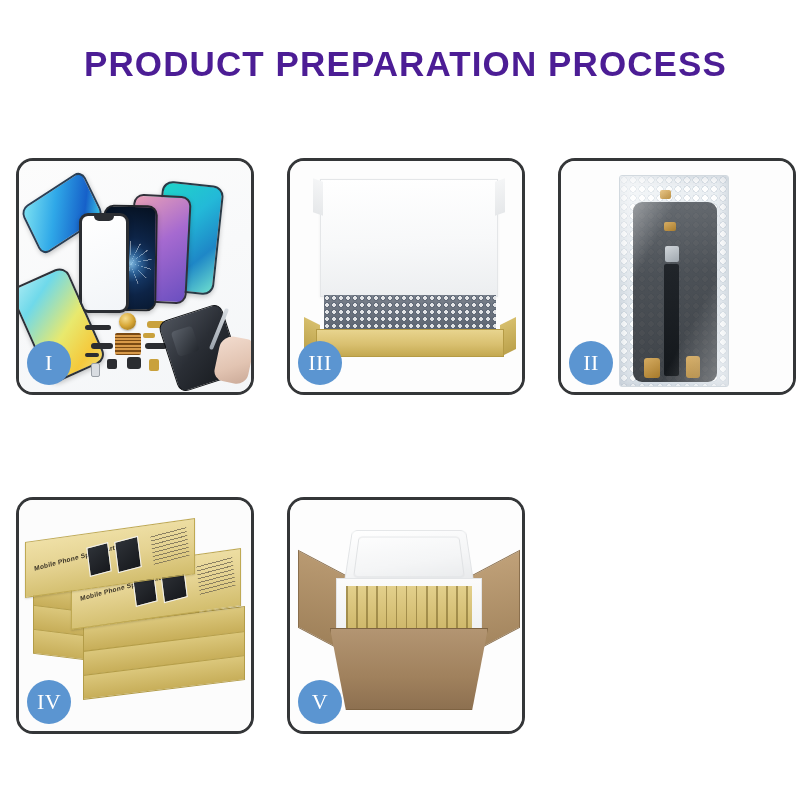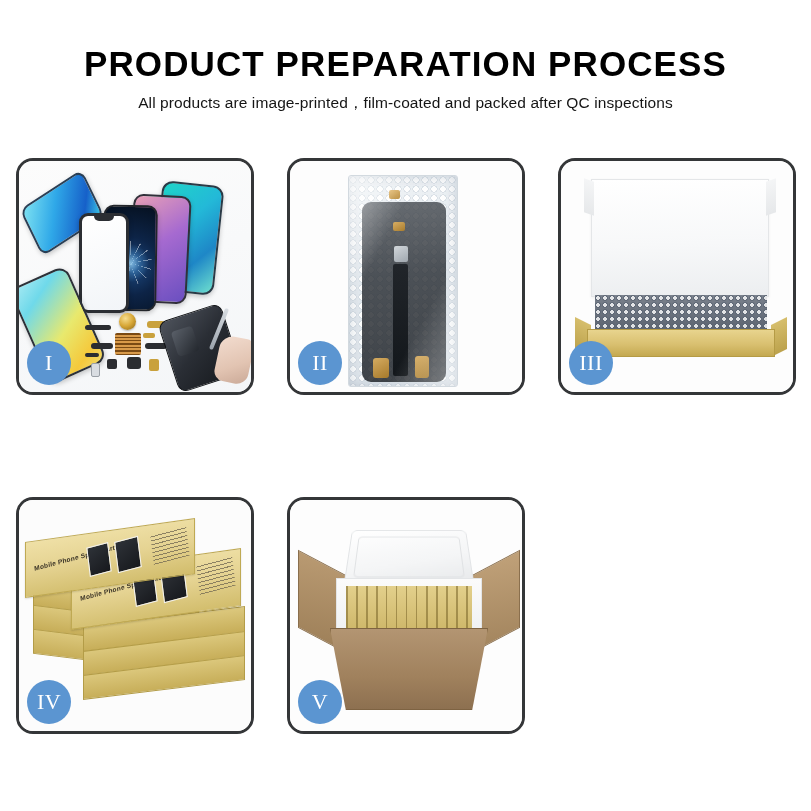--- a/index.html
+++ b/index.html
@@ -27,21 +27,21 @@
     top: 42px;
     width: 811px;
     text-align: center;
   }
 
   .title {
     font-family: "Liberation Sans", sans-serif;
     font-size: 35px;
     font-weight: 700;
     letter-spacing: 1.1px;
-    color: #000000;
+    color: #4c1d95;
     line-height: 44px;
     white-space: nowrap;
   }
 
   .subtitle {
     margin-top: 6px;
     font-family: "Liberation Sans", sans-serif;
     font-size: 15.5px;
     font-weight: 400;
     color: #151515;
@@ -450,21 +450,20 @@
     border-radius: 1px;
   }
 </style>
 </head>
 <body>
 
 <div class="page">
 
   <div class="header">
     <div class="title">PRODUCT PREPARATION PROCESS</div>
-    <div class="subtitle">All products are image-printed，film-coated and packed after QC inspections</div>
   </div>
 
   <div class="grid">
 
     <div class="panel">
       <div class="panel-photo p1">
         <div class="ph ph-blue-flat"></div>
         <div class="ph ph-teal"></div>
         <div class="ph ph-purple"></div>
         <div class="ph ph-black"></div>
@@ -482,50 +481,50 @@
         <div class="part" style="left:88px;top:198px;width:10px;height:10px;border-radius:2px;"></div>
         <div class="part part-gold" style="left:130px;top:198px;width:10px;height:12px;border-radius:2px;"></div>
         <div class="part" style="left:72px;top:202px;width:9px;height:14px;border-radius:2px;background:#d9dde2;border:1px solid #9aa0a7;"></div>
         <div class="part" style="left:66px;top:192px;width:14px;height:4px;border-radius:2px;"></div>
 
         <div class="backplate"></div>
         <div class="tweezer"></div>
         <div class="fingers"></div>
       </div>
       <div class="badge">I</div>
+    </div>
+
+    <div class="panel">
+      <div class="panel-photo p3">
+        <div class="box3-lid"></div>
+        <div class="box3-bubble"></div>
+        <div class="box3-leftflap"></div>
+        <div class="box3-rightflap"></div>
+        <div class="box3-front"></div>
+      </div>
+      <div class="badge">III</div>
     </div>
 
     <div class="panel">
       <div class="panel-photo p2">
         <div class="bubblebag">
           <div class="lcd"></div>
           <div class="flexstrip"></div>
           <div class="flexchip"></div>
           <div class="flexpad" style="left:44px;top:46px;width:12px;height:9px;"></div>
           <div class="flexpad" style="left:40px;top:14px;width:11px;height:9px;"></div>
           <div class="flexpad" style="left:24px;top:182px;width:16px;height:20px;border-radius:3px;"></div>
           <div class="flexpad" style="left:66px;top:180px;width:14px;height:22px;border-radius:3px;"></div>
           <div class="bubble-gloss"></div>
         </div>
       </div>
       <div class="badge">II</div>
     </div>
 
     <div class="panel">
-      <div class="panel-photo p3">
-        <div class="box3-lid"></div>
-        <div class="box3-bubble"></div>
-        <div class="box3-leftflap"></div>
-        <div class="box3-rightflap"></div>
-        <div class="box3-front"></div>
-      </div>
-      <div class="badge">III</div>
-    </div>
-
-    <div class="panel">
       <div class="panel-photo p4">
         <div class="stackwrap">
 
           <div class="sbox-side" style="left:14px;top:138px;width:166px;height:26px;transform:skewY(7deg);"></div>
           <div class="sbox-side" style="left:14px;top:114px;width:166px;height:26px;transform:skewY(7deg);"></div>
           <div class="sbox-side" style="left:14px;top:90px;width:166px;height:26px;transform:skewY(7deg);"></div>
           <div class="sbox-side" style="left:14px;top:66px;width:166px;height:26px;transform:skewY(7deg);"></div>
 
           <div class="sbox-side" style="left:64px;top:164px;width:162px;height:26px;transform:skewY(-7deg);"></div>
           <div class="sbox-side" style="left:64px;top:140px;width:162px;height:26px;transform:skewY(-7deg);"></div>

